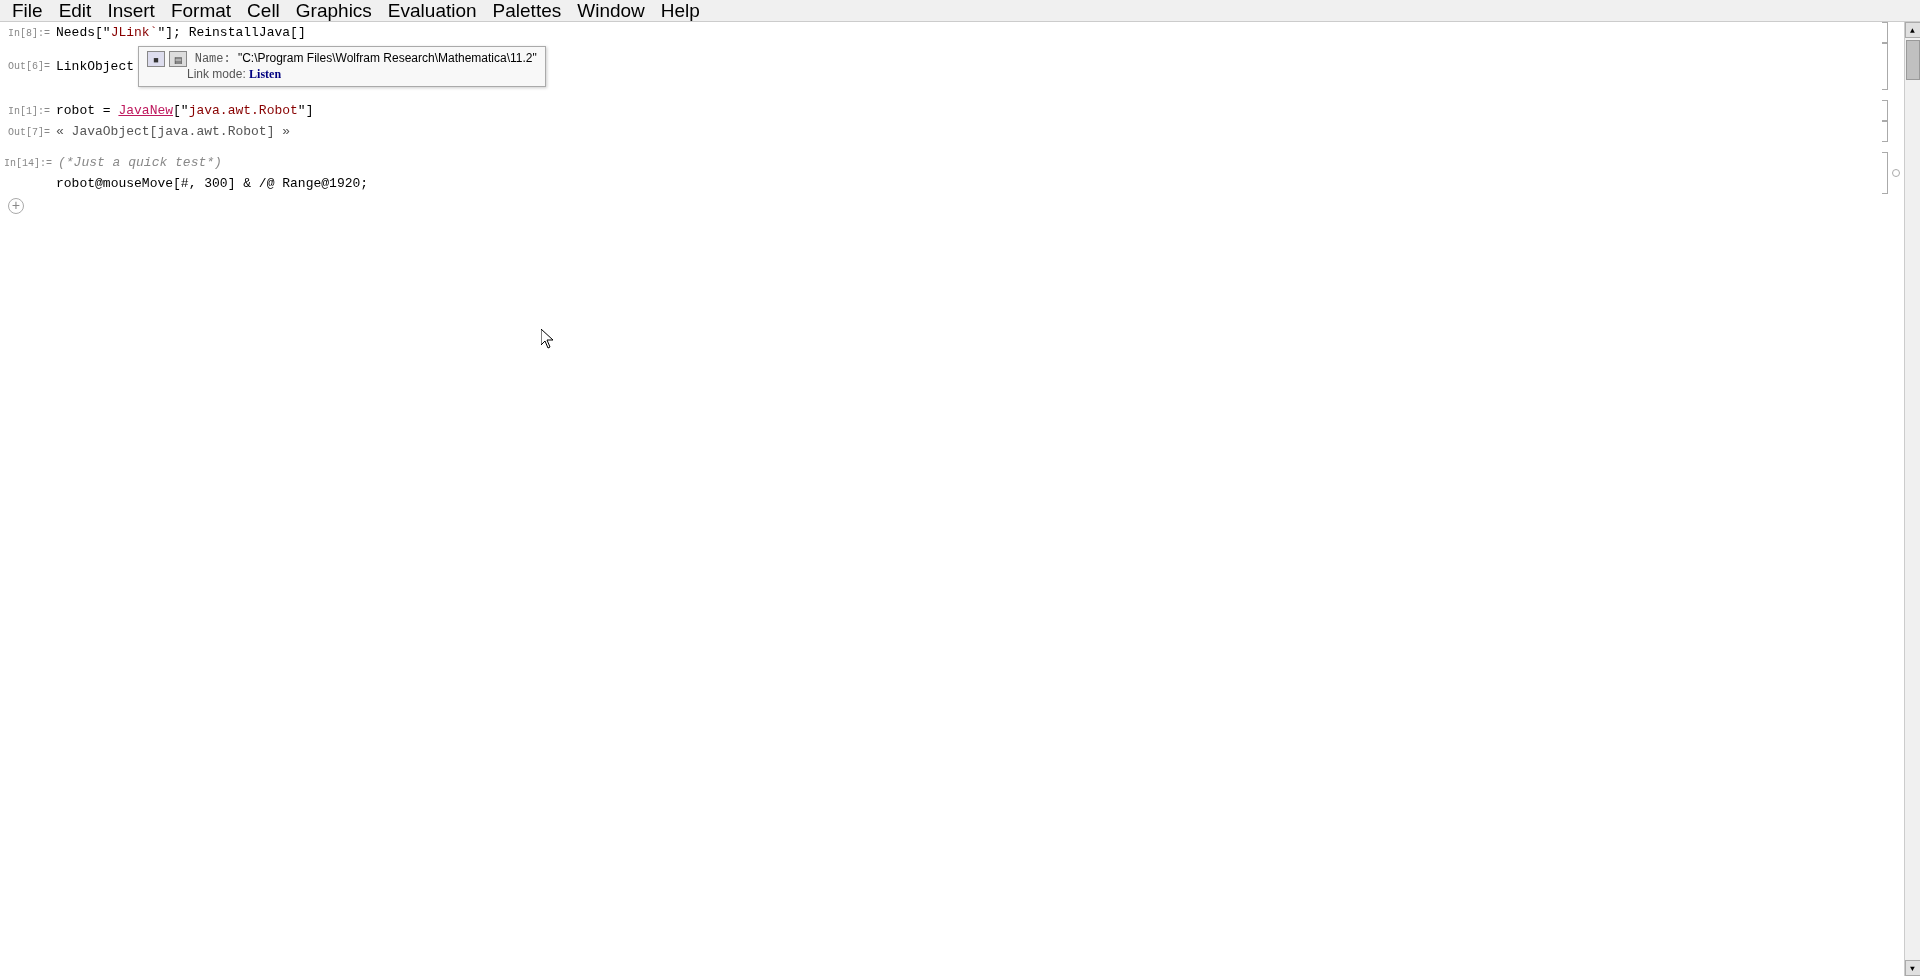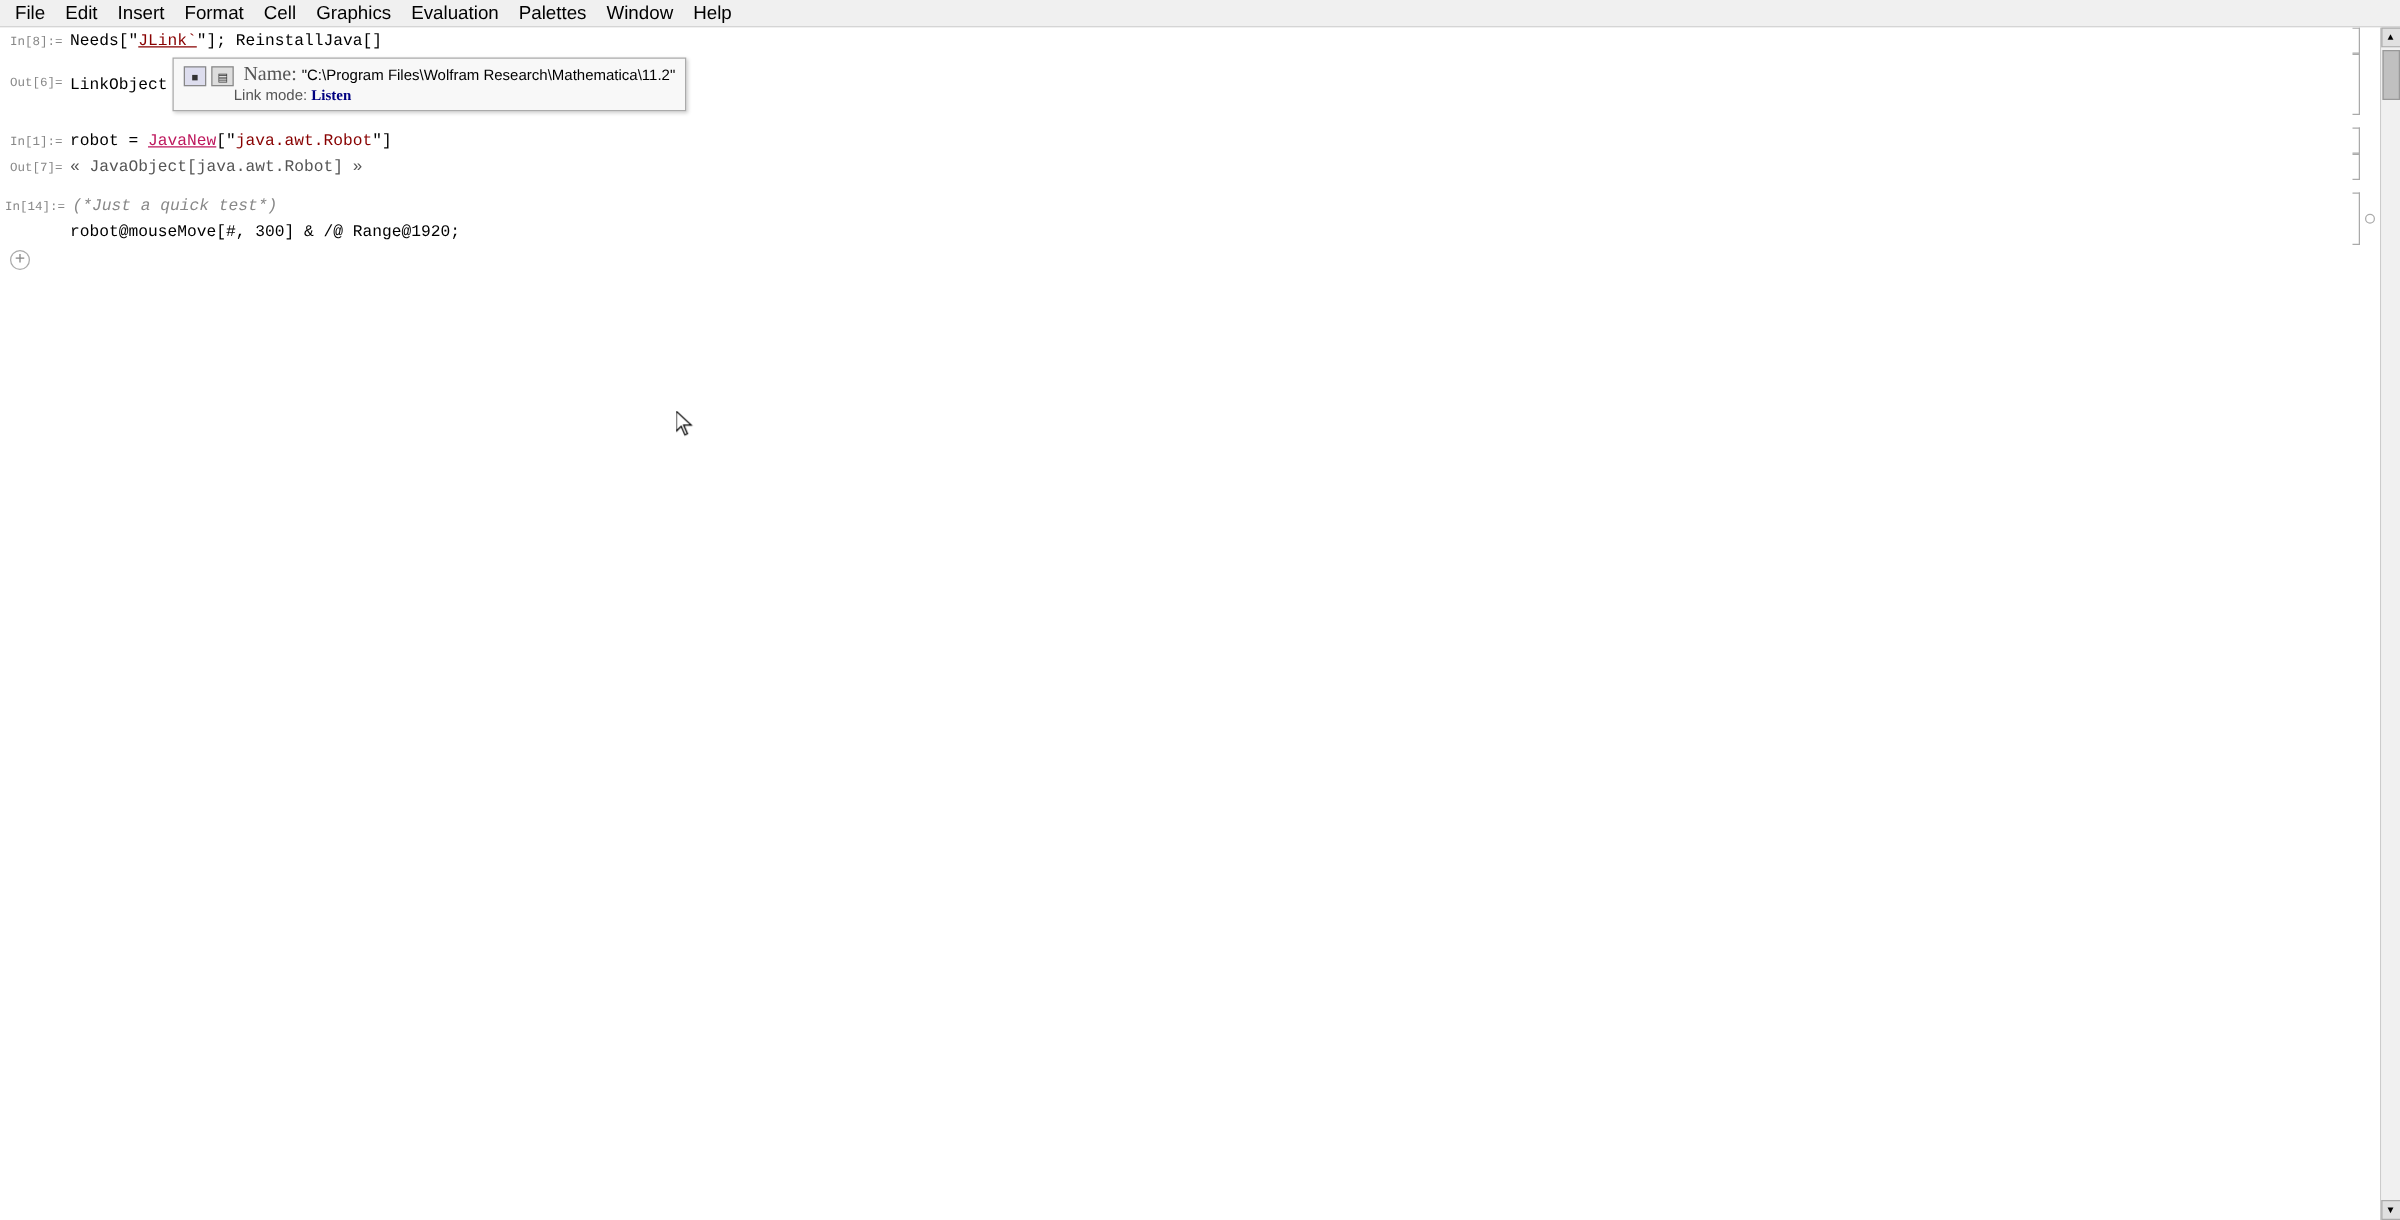--- a/index.html
+++ b/index.html
@@ -16,21 +16,21 @@
 
     
     #menubar {
       display: flex;
       align-items: center;
       background: #f0f0f0;
       border-bottom: 1px solid #cccccc;
       height: 22px;
       padding: 0 4px;
       font-family: Arial, sans-serif;
-      font-size: 15px;
+      font-size: 19px;
     }
 
     .menu-item {
       padding: 2px 8px;
       cursor: pointer;
       color: #000;
     }
 
     
     #notebook {
@@ -198,39 +198,39 @@
   <span class="menu-item">Help</span>
 </div>
 
 <div id="notebook">
   <div id="content">
 
     <div class="cell-block" style="position:relative; padding-right:30px;">
       <div class="cell-input-row">
         <span class="label">In[8]:=</span>
         <span class="code">
-          <span style="color:#000;">Needs</span><span style="color:#000;">["</span><span style="color:#880000;text-decoration:underline;">JLink`</span><span style="color:#000;">"]; </span><span style="color:#000;">ReinstallJava</span><span style="color:#000;">[]</span>
+          <span style="color:#000;">Needs</span><span style="color:#000;">["</span><span style="color:#880000;">JLink`</span><span style="color:#000;">"]; </span><span style="color:#000;">ReinstallJava</span><span style="color:#000;">[]</span>
         </span>
       </div>
 
       <div style="position:absolute; right:16px; top:0; bottom:0; width:6px; border-top:1.5px solid #aaa; border-right:1.5px solid #aaa; border-bottom:1.5px solid #aaa;"></div>
     </div>
 
     <div class="cell-block" style="position:relative; padding-right:30px;">
       <div class="cell-input-row" style="align-items:center;">
         <span class="label">Out[6]=</span>
         <span class="code">
           <span style="color:#000;">LinkObject</span>
         </span>
 
         <span class="tooltip-popup" style="margin-left:4px;">
           
           <span class="tooltip-icon" style="border:1px solid #888; background:#dde; width:18px; height:16px; display:inline-block; vertical-align:middle; margin-right:1px; text-align:center; font-size:9px; line-height:16px;">■</span>
           <span class="tooltip-icon" style="border:1px solid #888; background:#ddd; width:18px; height:16px; display:inline-block; vertical-align:middle; margin-right:4px; text-align:center; font-size:9px; line-height:16px;">▤</span>
-          <span style="color:#555; font-family:Liberation Serif, serif; font-size:16px;text-align:center;">Name: </span><span style="color:#000; font-family:Arial,sans-serif; font-size:12px;">"C:\Program Files\Wolfram Research\Mathematica\11.2"</span>
+          <span style="color:#555; font-family:Liberation Mono, monospace; font-size:12px;text-align:center;">Name: </span><span style="color:#000; font-family:Arial,sans-serif; font-size:12px;">"C:\Program Files\Wolfram Research\Mathematica\11.2"</span>
           <br>
           <span style="margin-left:40px;">
             <span style="color:#555; font-family:Arial,sans-serif; font-size:12px;">Link mode: </span><span style="color:#000080; font-weight:bold; font-family:Liberation Serif, serif; font-size:12px;">Listen</span>
           </span>
         </span>
       </div>
 
       <div style="position:absolute; right:16px; top:0; bottom:0; width:6px; border-top:1.5px solid #aaa; border-right:1.5px solid #aaa; border-bottom:1.5px solid #aaa;"></div>
     </div>
 

